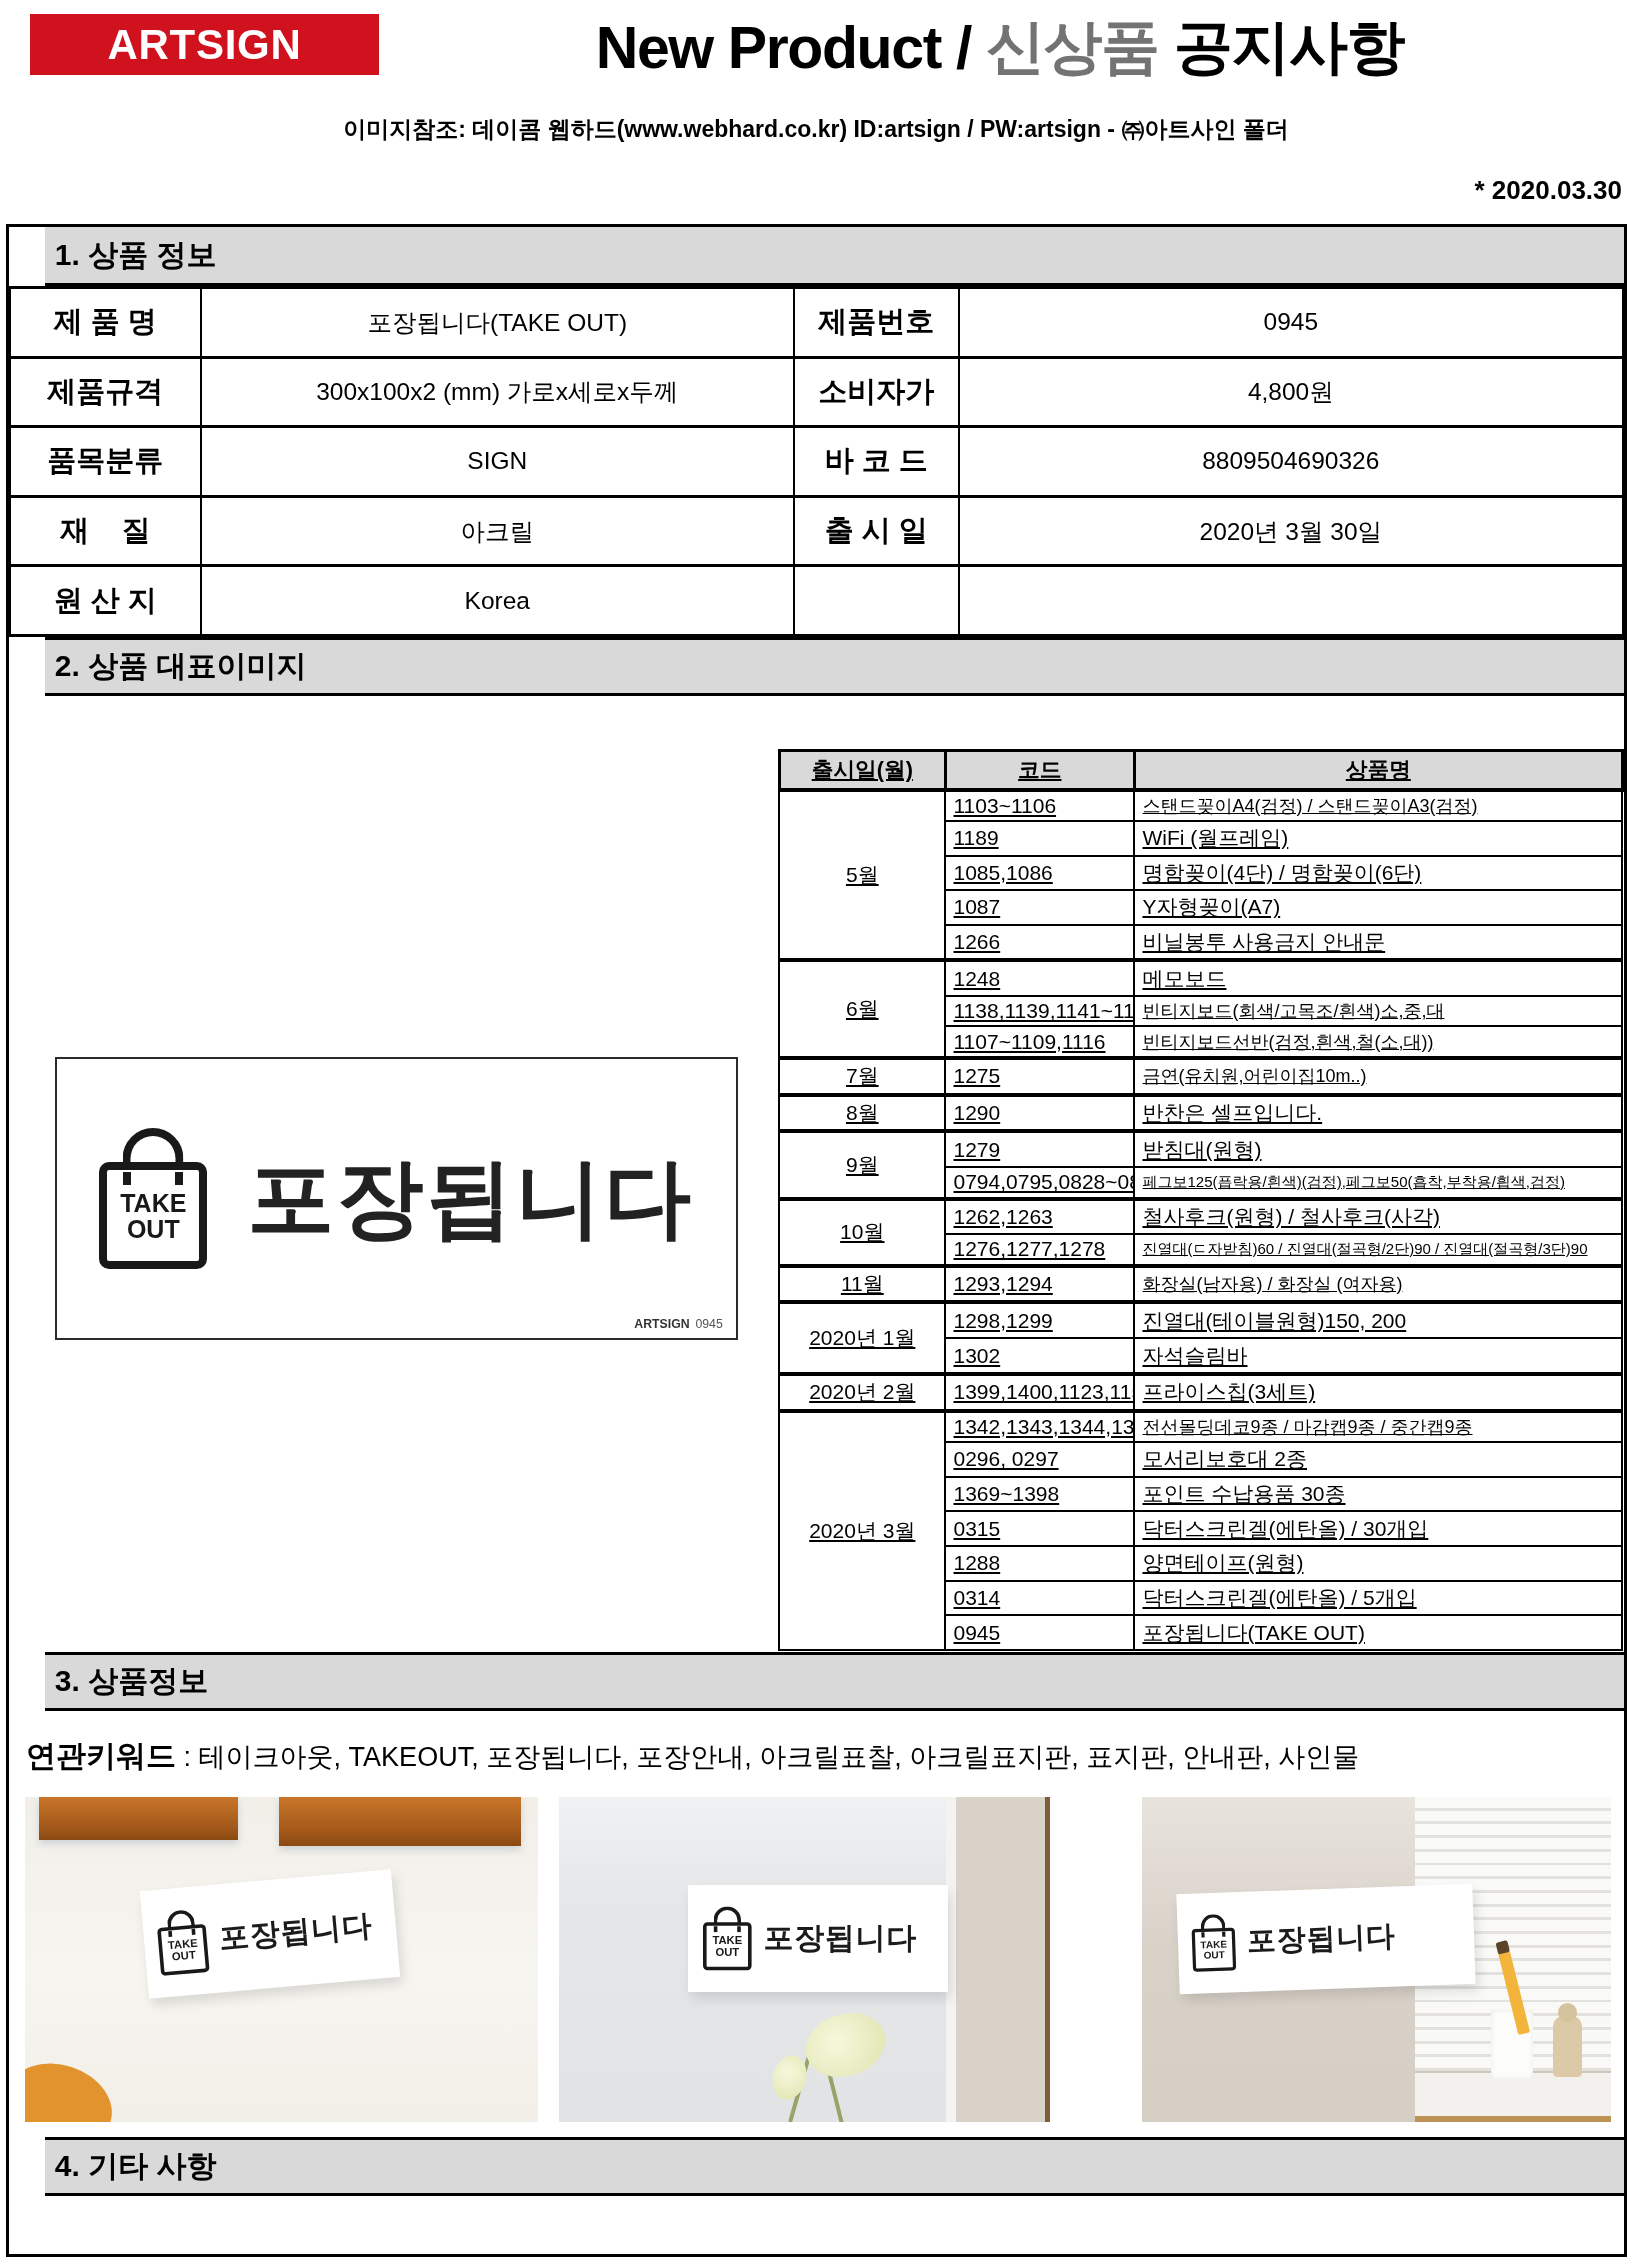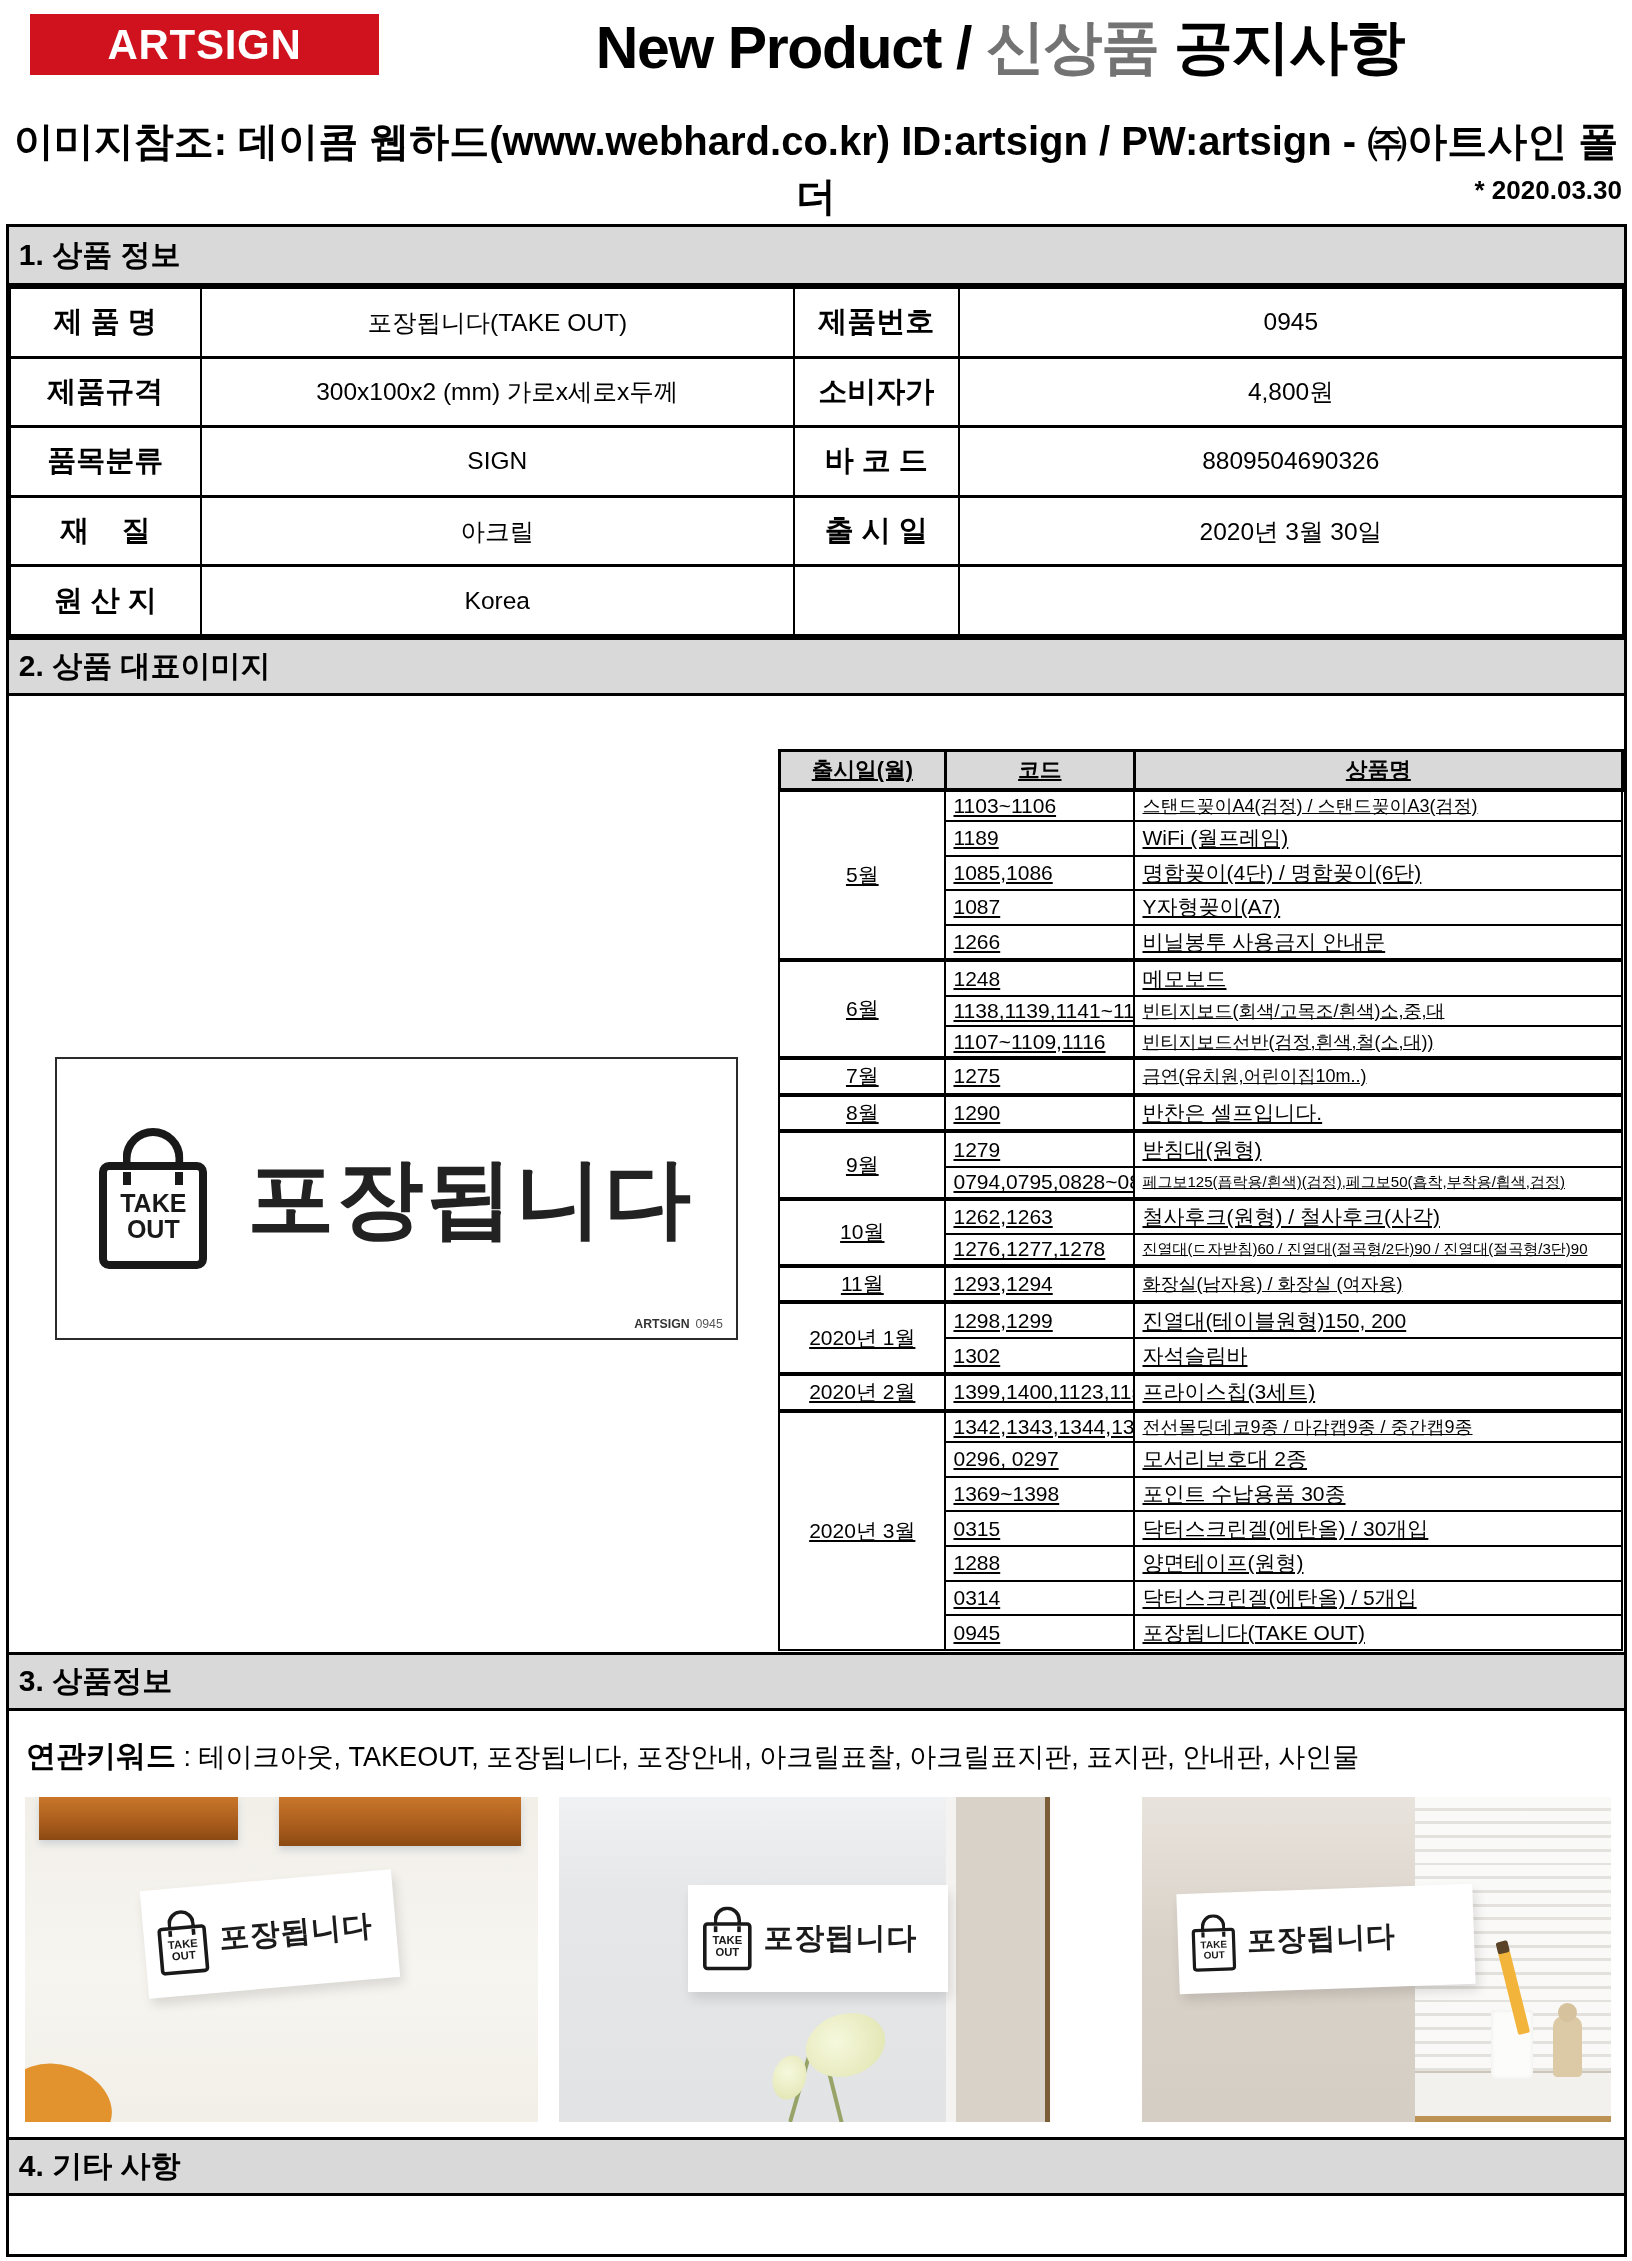--- a/index.html
+++ b/index.html
@@ -6,28 +6,28 @@
   .page{position:relative;width:1632px;height:2261px;overflow:hidden;background:#fff;
         font-family:"Liberation Sans",sans-serif;color:#000;}
 
   
   .logo{position:absolute;left:30px;top:14.4px;width:349px;height:61px;background:var(--red,#d0121f);
         display:flex;align-items:center;justify-content:center;}
   .logo span{color:#fff;font-size:42px;font-weight:bold;letter-spacing:0.7px;}
   .title{position:absolute;left:375px;right:7.2px;top:0;height:95px;display:flex;align-items:center;
          justify-content:center;font-size:59px;font-weight:bold;letter-spacing:-1.4px;white-space:pre;}
   .title .accent{color:#737373;}
-  .subtitle{position:absolute;left:0;right:0;top:114px;text-align:center;font-size:40px;font-weight:bold;}
+  .subtitle{position:absolute;left:0;right:0;top:114px;text-align:center;font-size:23px;font-weight:bold;}
   .date{position:absolute;right:10px;top:175px;font-size:26px;font-weight:bold;}
 
   
   .doc{position:absolute;left:5.8px;top:224px;width:1621px;height:2033px;border:3.6px solid #000;
        box-sizing:border-box;background:#fff;}
   .sec-h{height:59px;background:#d9d9d9;border-bottom:3.6px solid #000;display:flex;align-items:center;
-         padding-left:10px;font-size:30px;font-weight:bold;box-sizing:border-box;}
+         padding-left:10px;font-size:30px;font-weight:bold;box-sizing:border-box;margin-left:36px;}
   .sec-h + .sec-h,.sec-h{border-top:0;}
   .bordered-top{border-top:3.6px solid #000;}
 
   
   table.info{width:100%;height:351px;border-collapse:collapse;table-layout:fixed;}
   table.info td{border:2.2px solid #000;border-top-width:3.6px;border-bottom-width:3.6px;text-align:center;
                 overflow:hidden;}
   table.info td.lab{font-weight:bold;font-size:29px;white-space:pre;}
   table.info td.val{font-size:24.5px;white-space:nowrap;}
 

